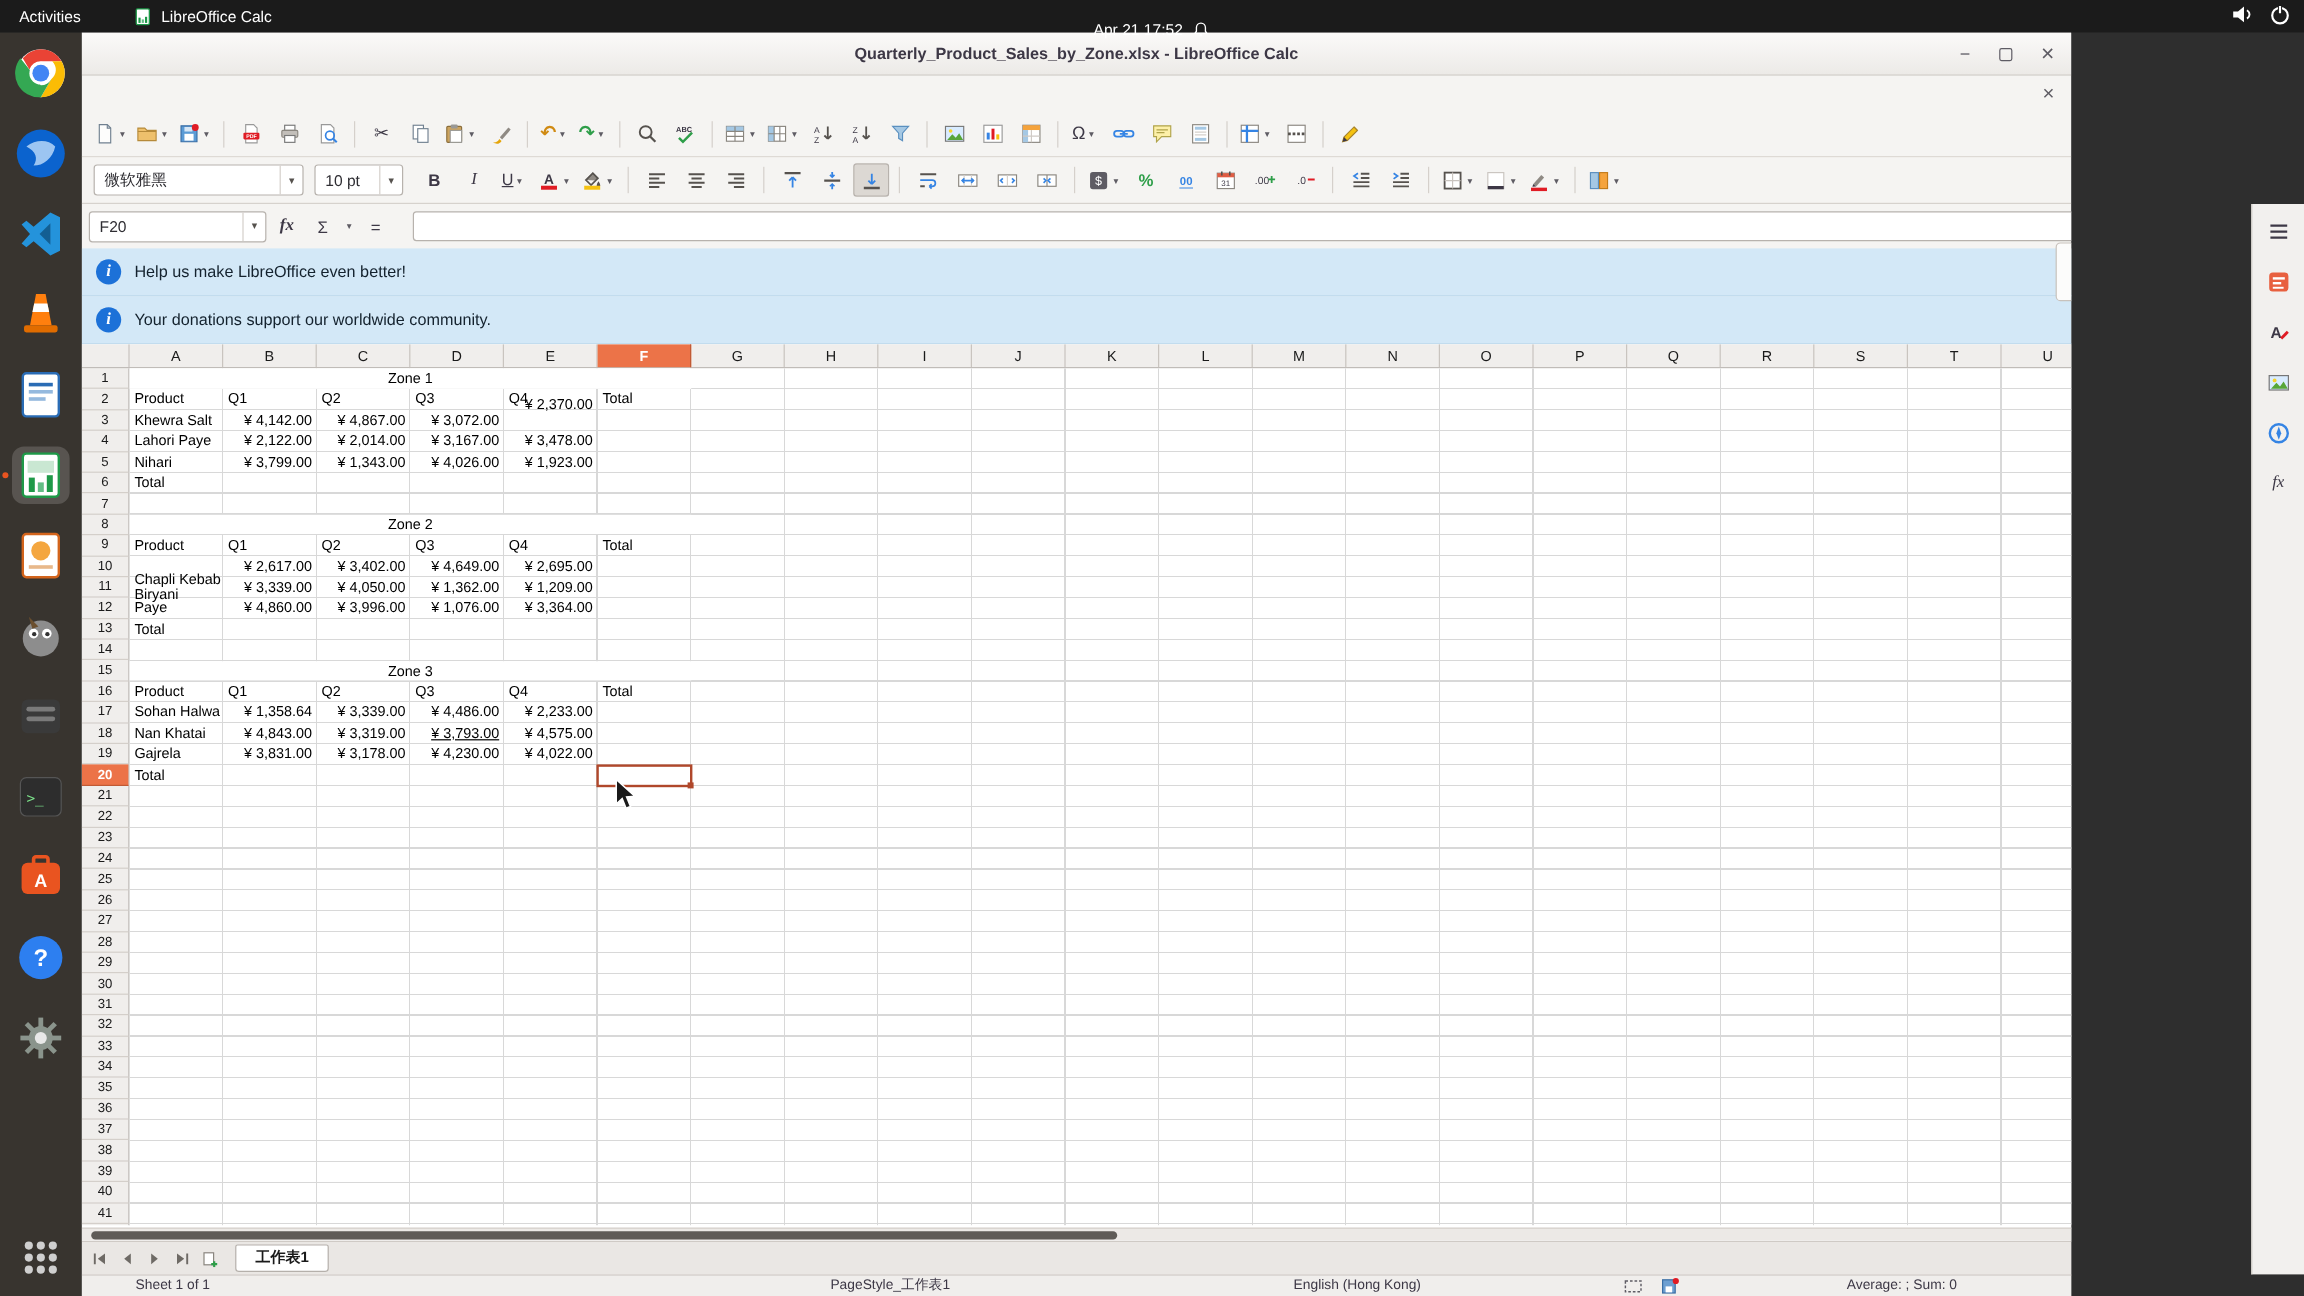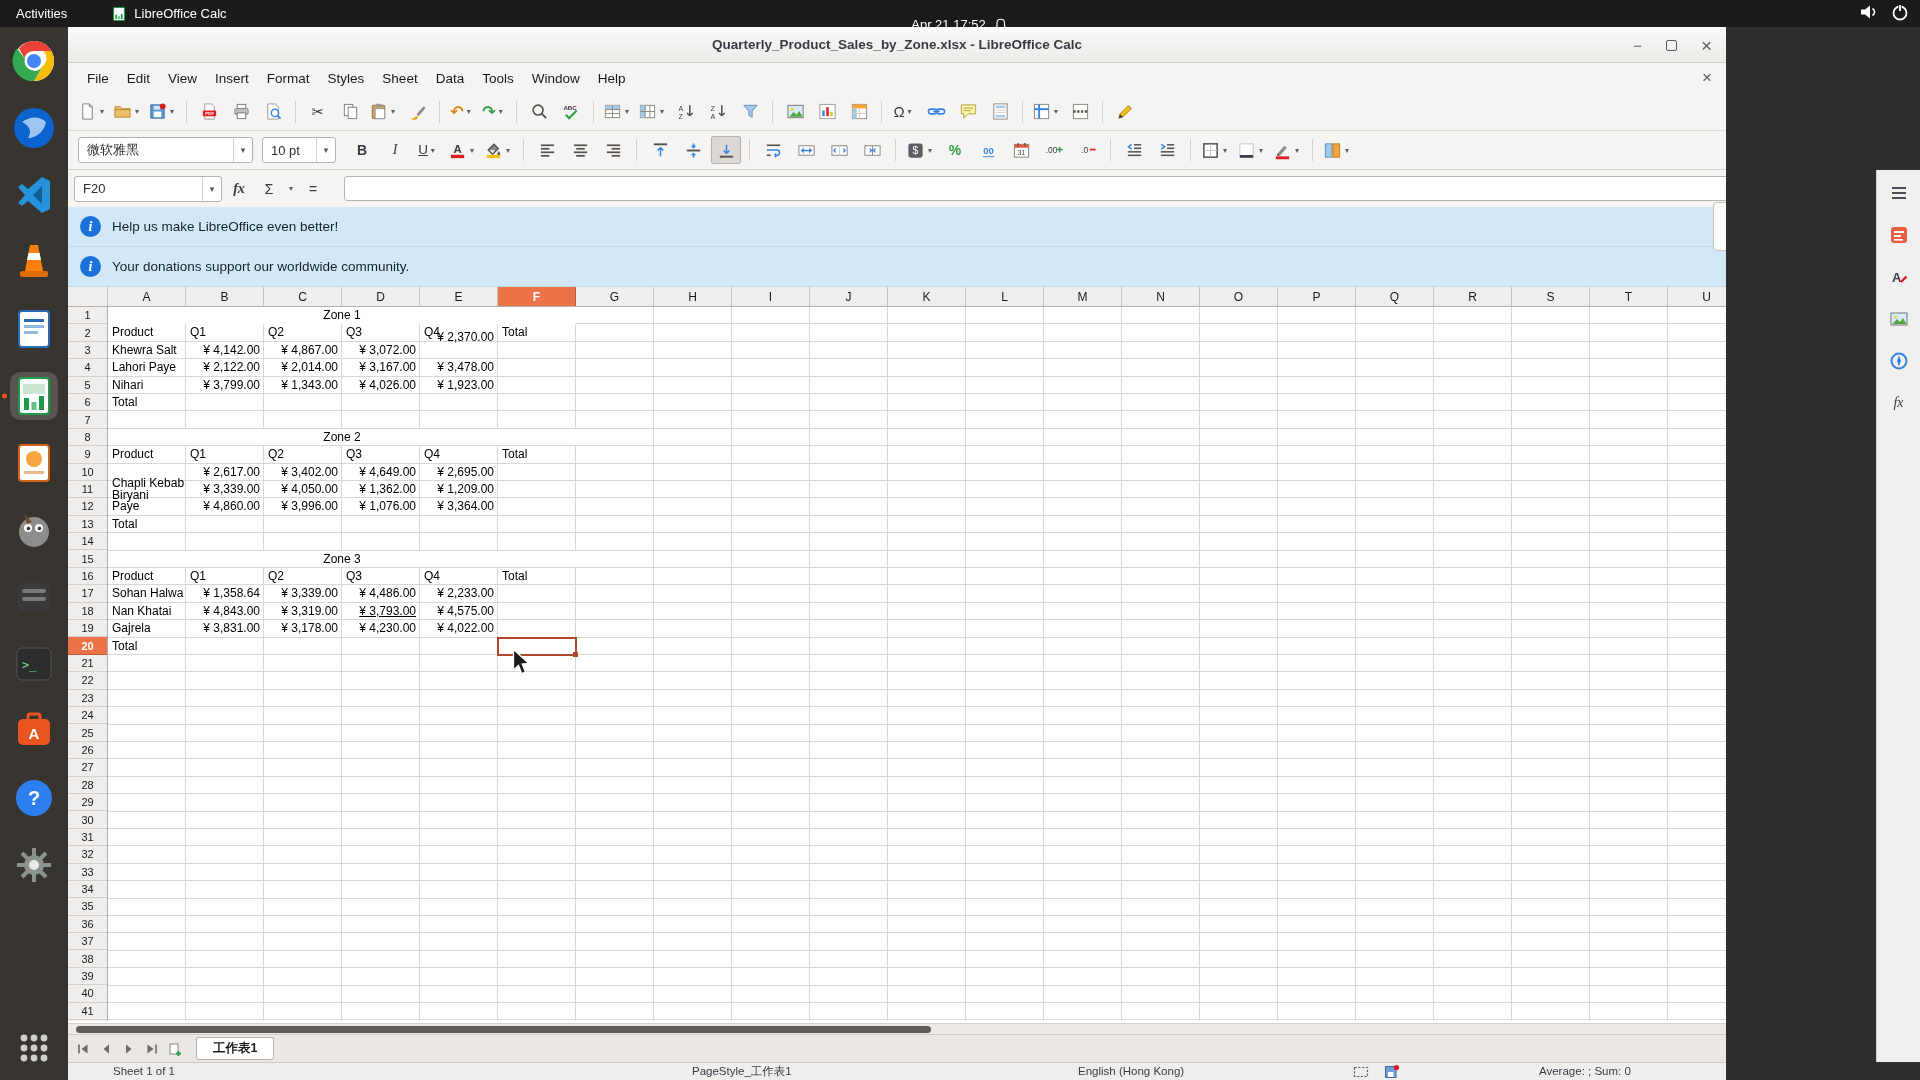--- a/index.html
+++ b/index.html
@@ -279,33 +279,20 @@
     <div id="titlebar">
       <div class="win-title">Quarterly_Product_Sales_by_Zone.xlsx - LibreOffice Calc</div>
       <div class="win-controls">
         <span class="wc-min">−</span>
         <span class="wc-max"></span>
         <span class="wc-close">×</span>
       </div>
     </div>
 
     <div id="menubar">
-      <span id="menu-items" style="display:flex">
-          <div class="menu-item">File</div>
-          <div class="menu-item">Edit</div>
-          <div class="menu-item">View</div>
-          <div class="menu-item">Insert</div>
-          <div class="menu-item">Format</div>
-          <div class="menu-item">Styles</div>
-          <div class="menu-item">Sheet</div>
-          <div class="menu-item">Data</div>
-          <div class="menu-item">Tools</div>
-          <div class="menu-item">Window</div>
-          <div class="menu-item">Help</div>
-        </span>
       <span id="menubar-close">×</span>
     </div>
 
     <div id="toolbar">
         <div class="tbtn">
           <svg width="19" height="19" viewBox="0 0 20 20">
             <path d="M5 2h7l3 3v13H5z" fill="#fdfdfc" stroke="#708090"></path>
             <path d="M12 2v3h3" fill="none" stroke="#708090"></path>
           </svg>
           <span class="dd">▾</span>

